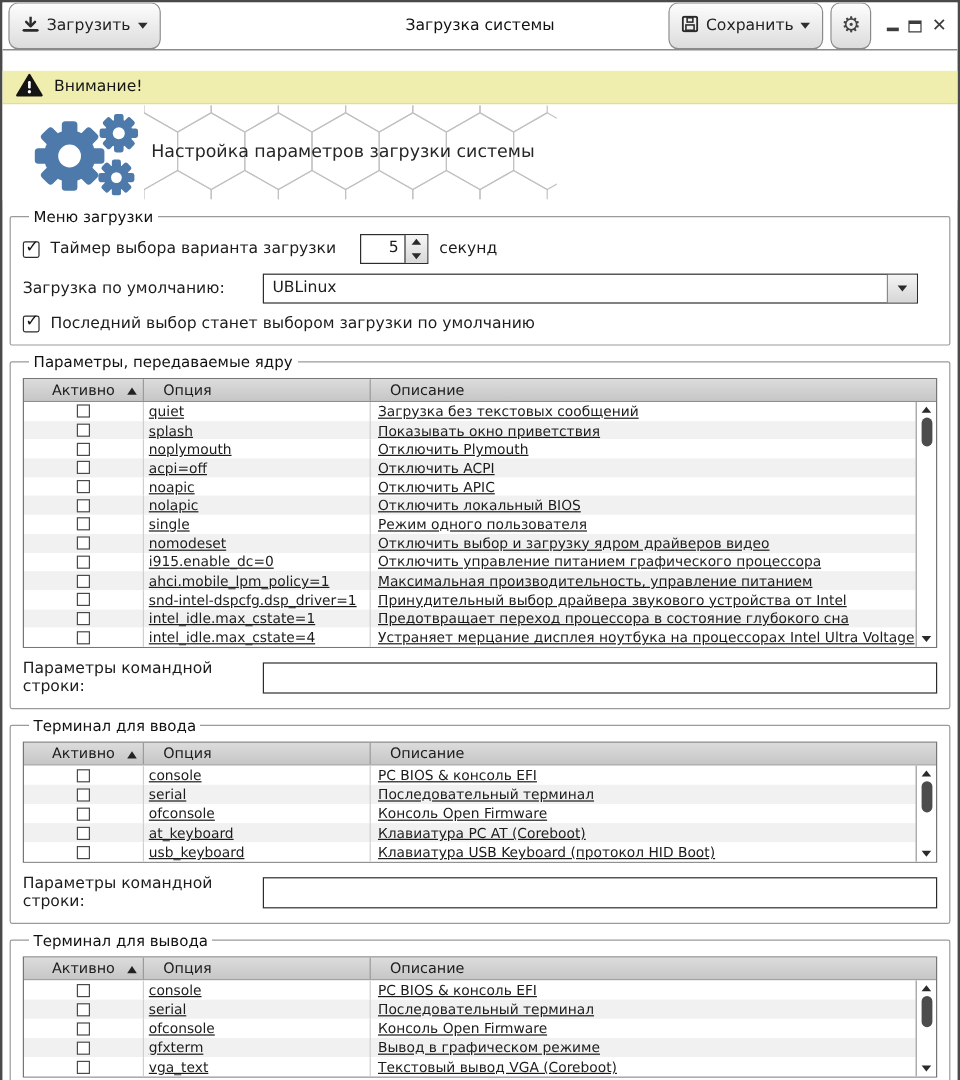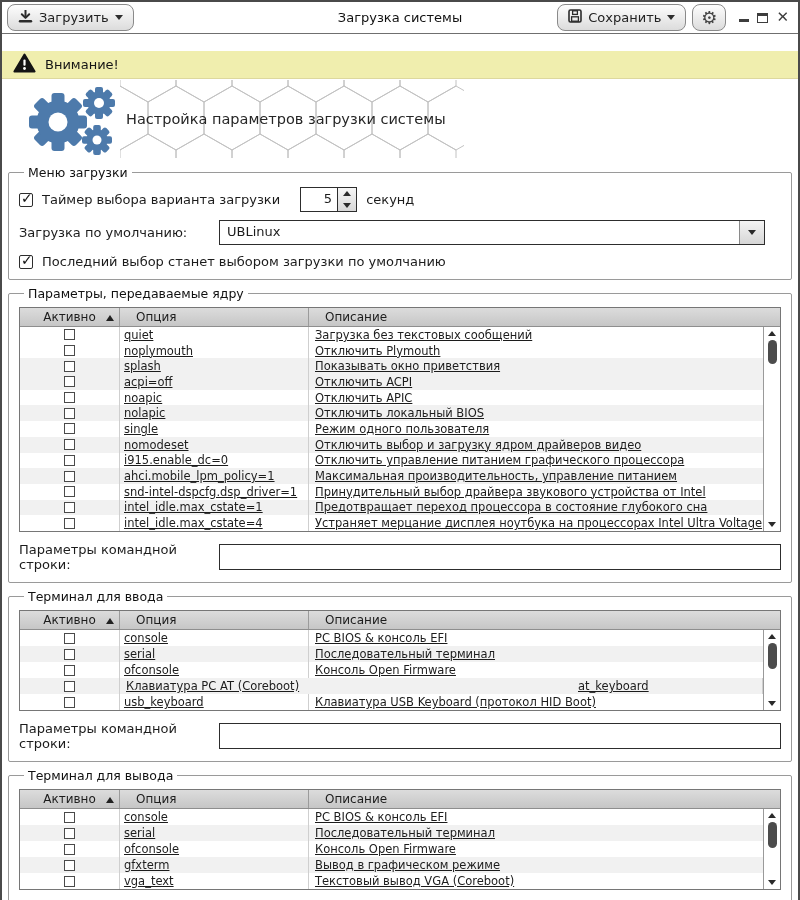--- a/index.html
+++ b/index.html
@@ -1,21 +1,21 @@
 <!DOCTYPE html>
 <html><head>
 <meta charset="utf-8">
 <style>
   html,body{margin:0;padding:0;background:#e8e8e8;}
   *{box-sizing:border-box;}
   .frame{width:800px;height:900px;background:#fff;border:2px solid #4a4a4a;border-bottom:none;
          display:flex;flex-direction:column;font-family:"DejaVu Sans",sans-serif;color:#1c1c1c;position:relative;overflow:hidden;}
   
   .toolbar{flex:0 0 32px;display:flex;align-items:center;padding:0 5px;border-bottom:1px solid #6f6f6f;position:relative;background:#fff;}
-  .tbtn{display:inline-flex;align-items:center;gap:6px;height:27px;padding:0 10px;border:1px solid #8a8a8a;border-radius:8px;
+  .tbtn{display:inline-flex;align-items:center;gap:6px;height:39px;padding:0 10px;border:1px solid #8a8a8a;border-radius:8px;
         background:linear-gradient(#fdfdfd,#dcdcdc);font:13px "DejaVu Sans",sans-serif;color:#222;cursor:pointer;}
   .iconbtn{width:34px;justify-content:center;padding:0;}
   .title{position:absolute;left:0;right:0;text-align:center;font-size:13px;color:#111;pointer-events:none;}
   .tb-right{margin-left:auto;display:flex;align-items:center;gap:6px;position:relative;z-index:1;}
   .caret{width:0;height:0;border-left:4.5px solid transparent;border-right:4.5px solid transparent;border-top:5.5px solid #2e2e2e;}
   .winctl{display:flex;align-items:center;gap:8px;margin:0 4px 0 7px;}
   .min-ic{width:10px;height:3px;background:#3d3d3d;margin-top:5px;}
   .max-ic{width:11px;height:10px;border:1.5px solid #3d3d3d;border-top:3.5px solid #3d3d3d;}
   .close-ic{font-size:15px;line-height:13px;color:#3d3d3d;font-weight:bold;}
   .gearglyph{font-size:18px;color:#444;line-height:1;}
@@ -231,33 +231,33 @@
       </div>
       <div class="tbodywrap" style="height:204px;">
         <div class="rows">
             <div class="trow">
               <div class="td c1">
                 <span class="cb small"></span>
               </div>
               <div class="td c2">quiet</div>
               <div class="td c3">Загрузка без текстовых сообщений</div>
             </div>
+            <div class="trow alt">
+              <div class="td c1">
+                <span class="cb small"></span>
+              </div>
+              <div class="td c2">splash</div>
+              <div class="td c3">Показывать окно приветствия</div>
+            </div>
             <div class="trow">
               <div class="td c1">
                 <span class="cb small"></span>
               </div>
               <div class="td c2">noplymouth</div>
               <div class="td c3">Отключить Plymouth</div>
-            </div>
-            <div class="trow alt">
-              <div class="td c1">
-                <span class="cb small"></span>
-              </div>
-              <div class="td c2">splash</div>
-              <div class="td c3">Показывать окно приветствия</div>
             </div>
             <div class="trow alt">
               <div class="td c1">
                 <span class="cb small"></span>
               </div>
               <div class="td c2">acpi=off</div>
               <div class="td c3">Отключить ACPI</div>
             </div>
             <div class="trow">
               <div class="td c1">
@@ -367,22 +367,22 @@
               <div class="td c1">
                 <span class="cb small"></span>
               </div>
               <div class="td c2">ofconsole</div>
               <div class="td c3">Консоль Open Firmware</div>
             </div>
             <div class="trow alt">
               <div class="td c1">
                 <span class="cb small"></span>
               </div>
+              <div class="td c2">at_keyboard</div>
               <div class="td c3">Клавиатура PC AT (Coreboot)</div>
-              <div class="td c2">at_keyboard</div>
             </div>
             <div class="trow">
               <div class="td c1">
                 <span class="cb small"></span>
               </div>
               <div class="td c2">usb_keyboard</div>
               <div class="td c3">Клавиатура USB Keyboard (протокол HID Boot)</div>
             </div>
           </div>
         <div class="vscroll">

